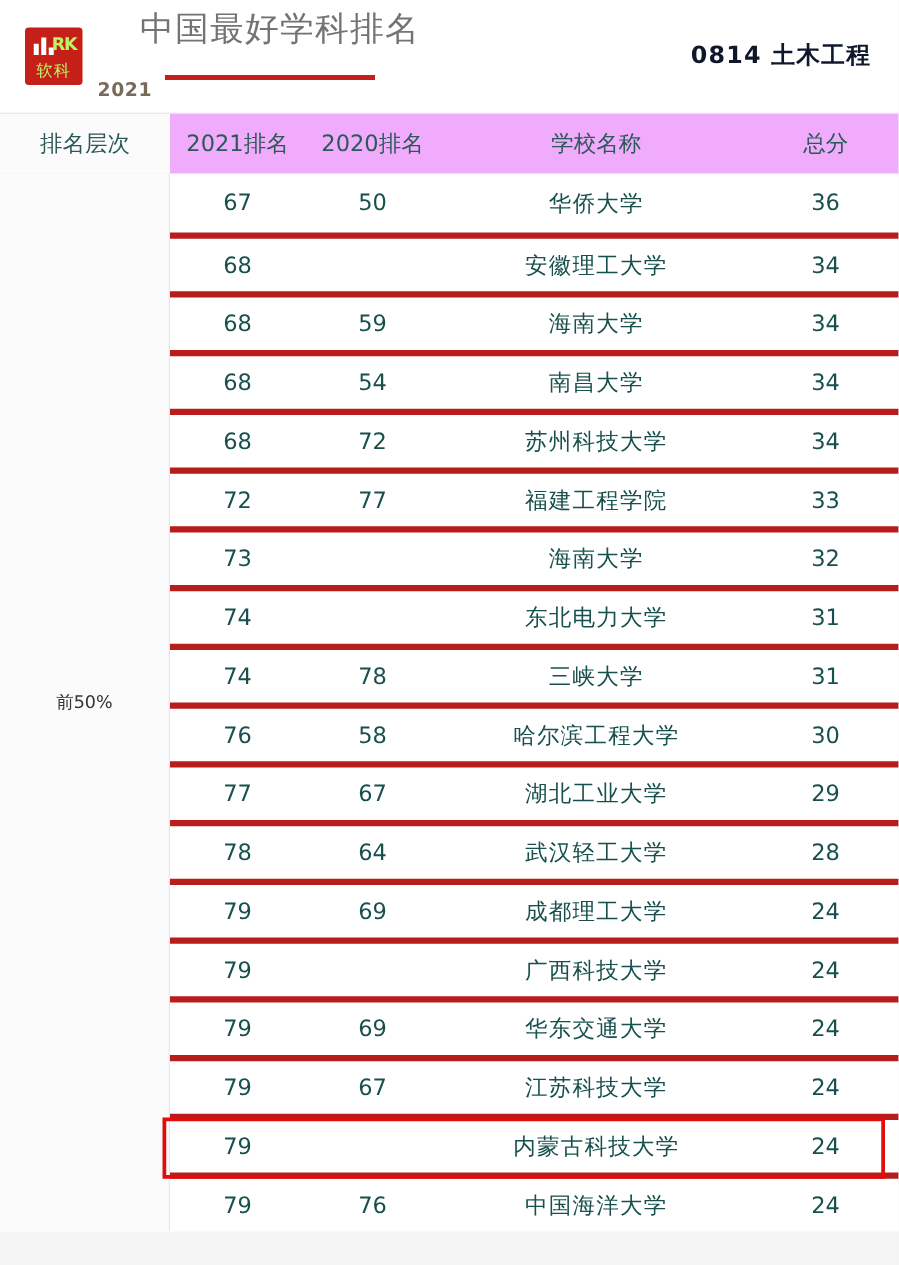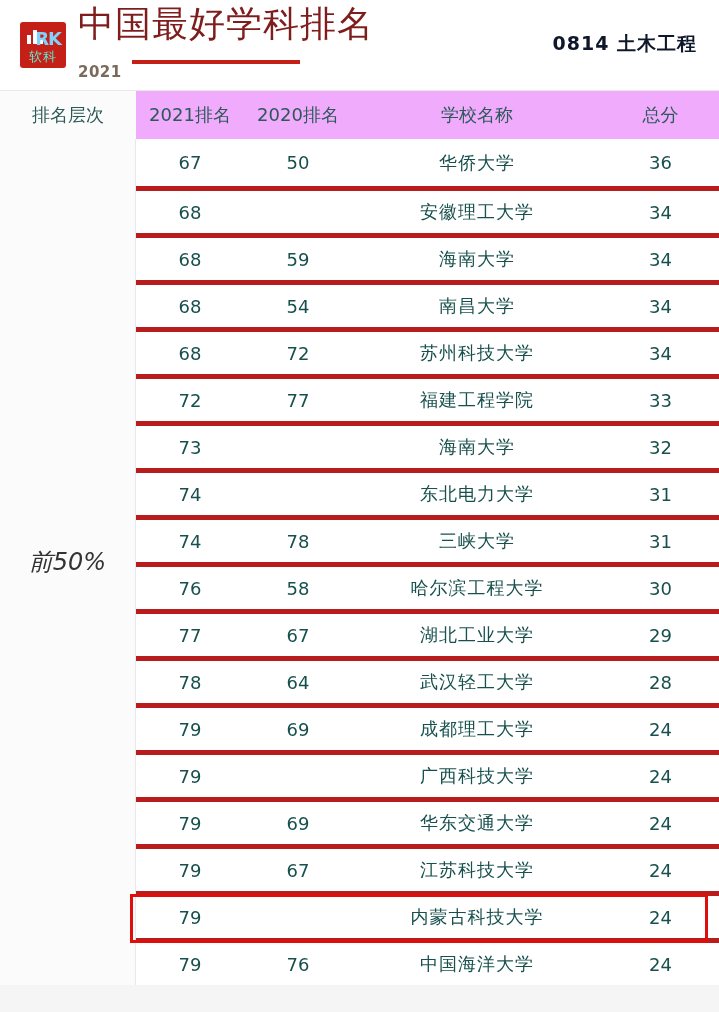--- a/index.html
+++ b/index.html
@@ -43,46 +43,47 @@
     gap: 2px;
     height: 15px;
   }
   .logo .bars i { display:block; width:4px; background:#fff; }
   .logo .bars i:nth-child(1){ height: 9px; }
   .logo .bars i:nth-child(2){ height: 14px; }
   .logo .bars i:nth-child(3){ height: 6px; }
   .logo .rk {
     position: absolute;
     top: 6px; right: 5px;
-    color:#7dd3fc;
+    color:#bef264;
     font-weight: bold;
-    font-size: 18px;
+    font-size: 14px;
     letter-spacing: -1px;
     font-family: "DejaVu Sans", sans-serif;
   }
   .logo .logo-text {
     position: absolute;
     bottom: 4px;
     left: 0; right: 0;
     text-align: center;
-    color: #5eead4;
+    color: #bef264;
     font-size: 13px;
     letter-spacing: 1px;
     line-height: 14px;
   }
   .title-wrap {
     margin-left: 12px;
     flex: 0 0 auto;
   }
   .main-title {
-    font-size: 36px;
-    color: #7f1d1d;
+    font-size: 27px;
+    color: #737373;
     line-height: 30px;
     letter-spacing: 1px;
     font-family: "DejaVu Sans", sans-serif;
+    margin-left: 34px;
   }
   .sub-row {
     display: flex;
     align-items: center;
     margin-top: 4px;
   }
   .year {
     font-size: 15px;
     font-weight: bold;
     color: #7a6a5a;
@@ -136,25 +137,24 @@
   .c-r2020  { width: 108px; }
   .c-name   { width: 250px; }
   .c-score  { flex: 1 1 auto; }
 
   .tier-cell {
     width: 136px;
     background: #fbfbfb;
     display: flex;
     align-items: center;
     justify-content: center;
-    font-size: 24px;
+    font-size: 14px;
     color: #333;
     border-right: 1px solid #e4e9e9;
     font-family: "DejaVu Sans", sans-serif;
-    font-style: italic;
   }
   .body-wrap {
     display: flex;
     background: #ffffff;
   }
   .rows {
     flex: 1 1 auto;
   }
   .data-row {
     display: flex;

